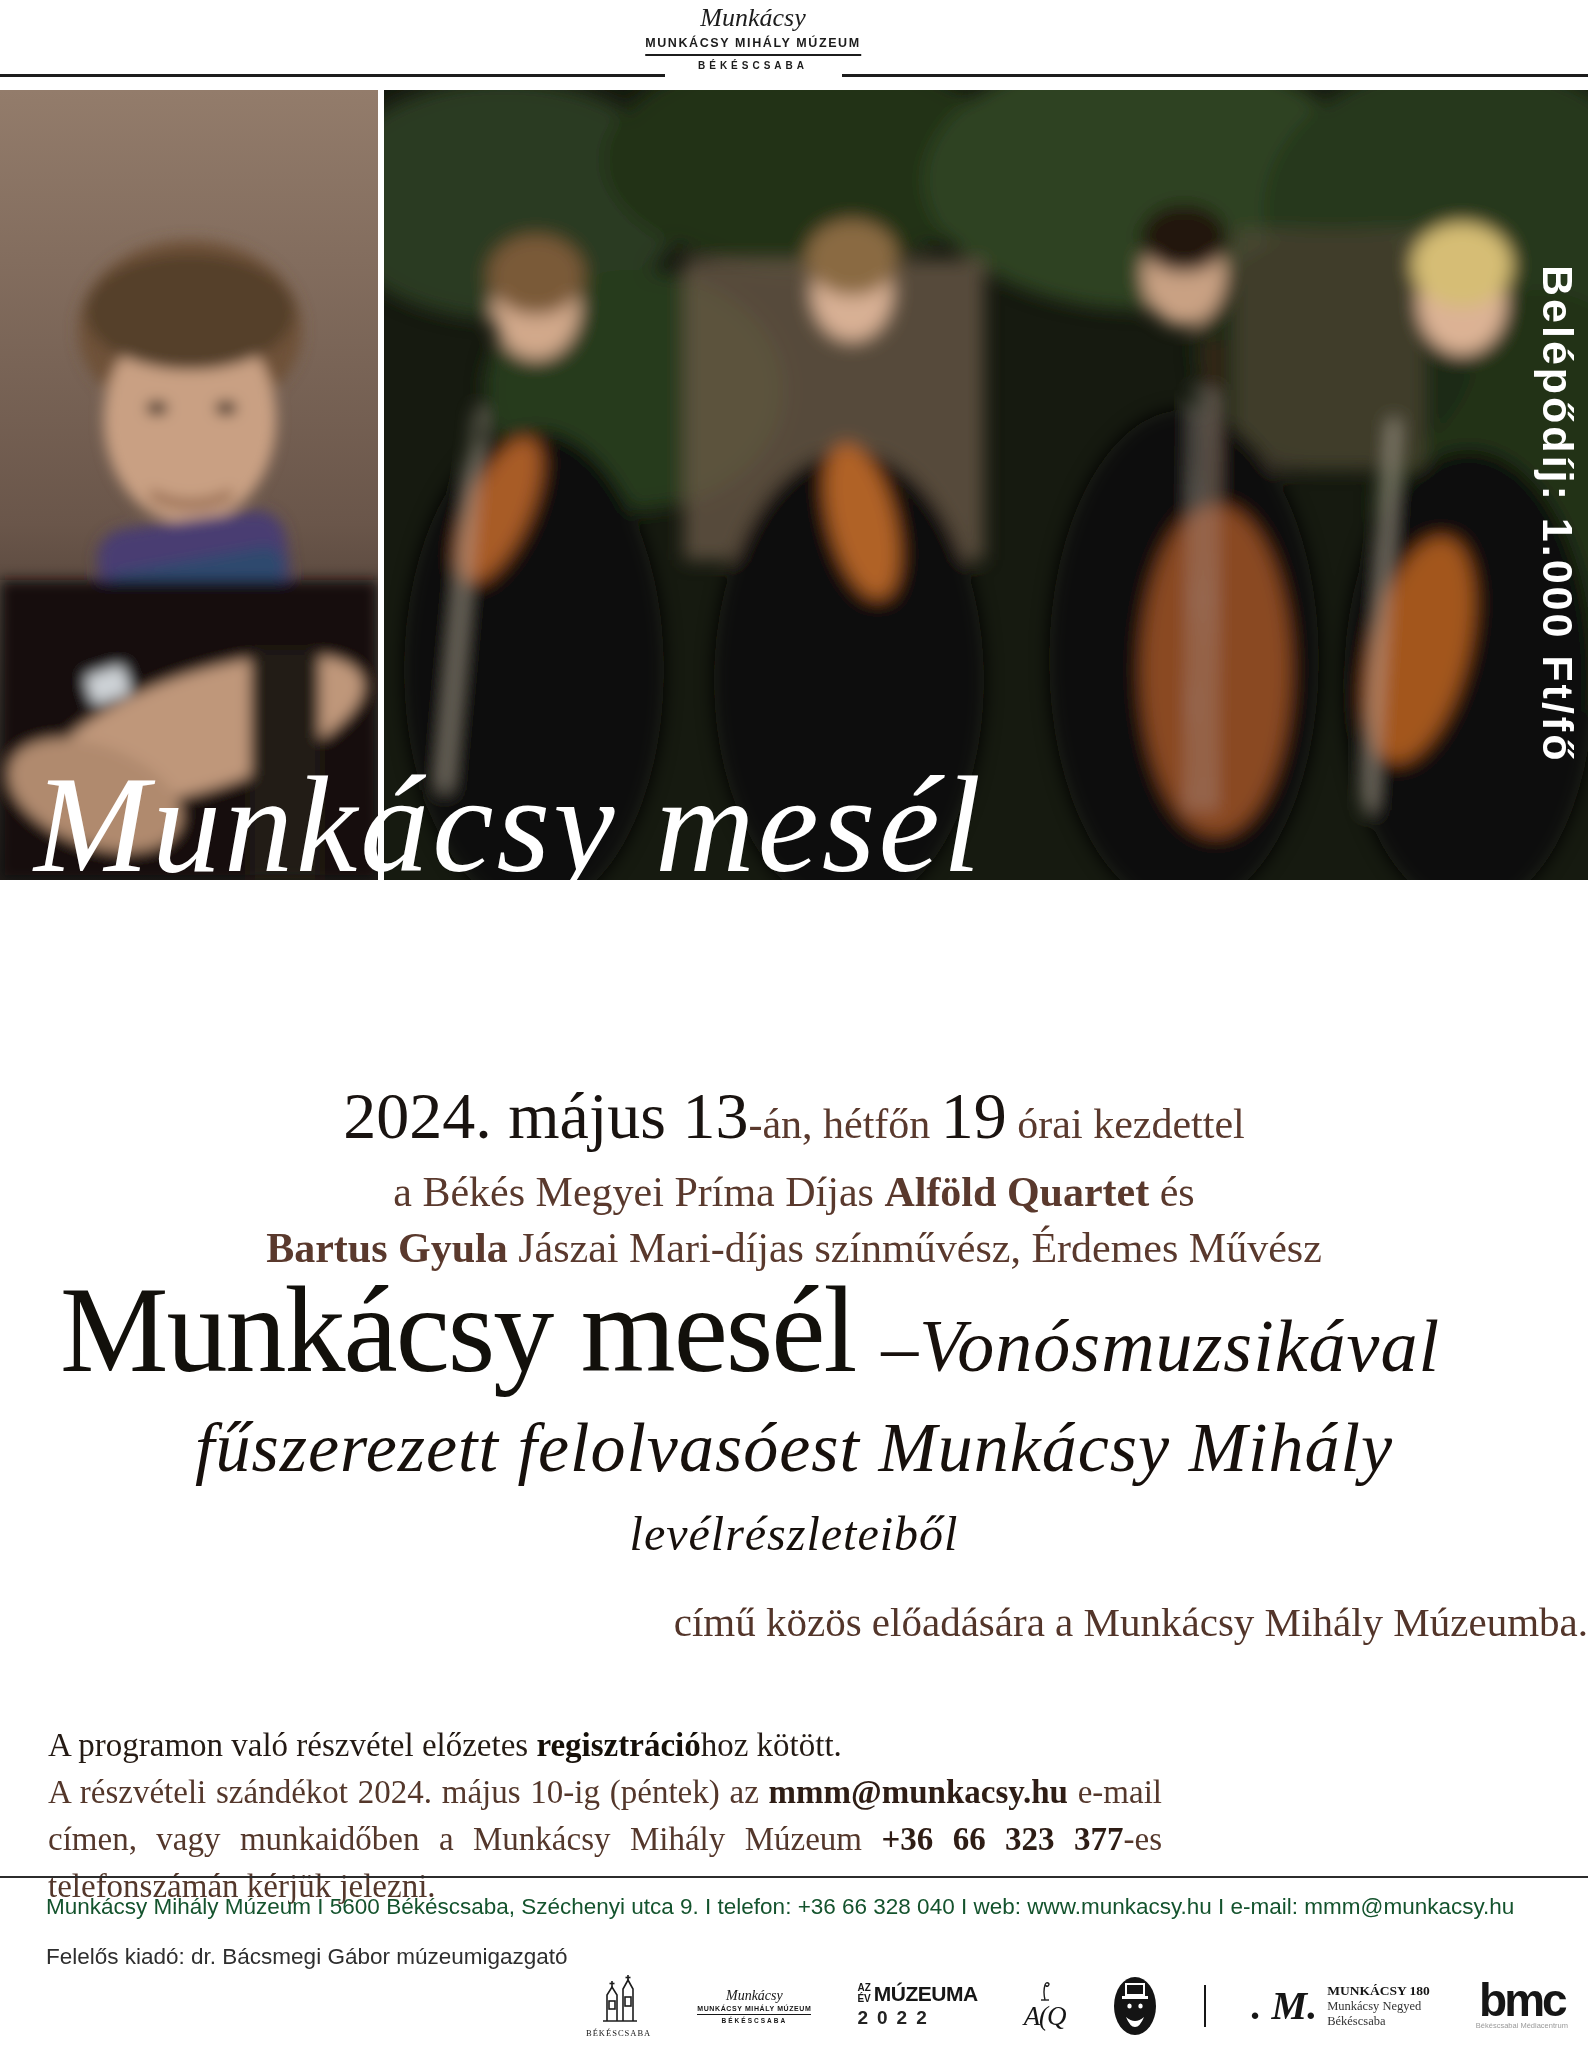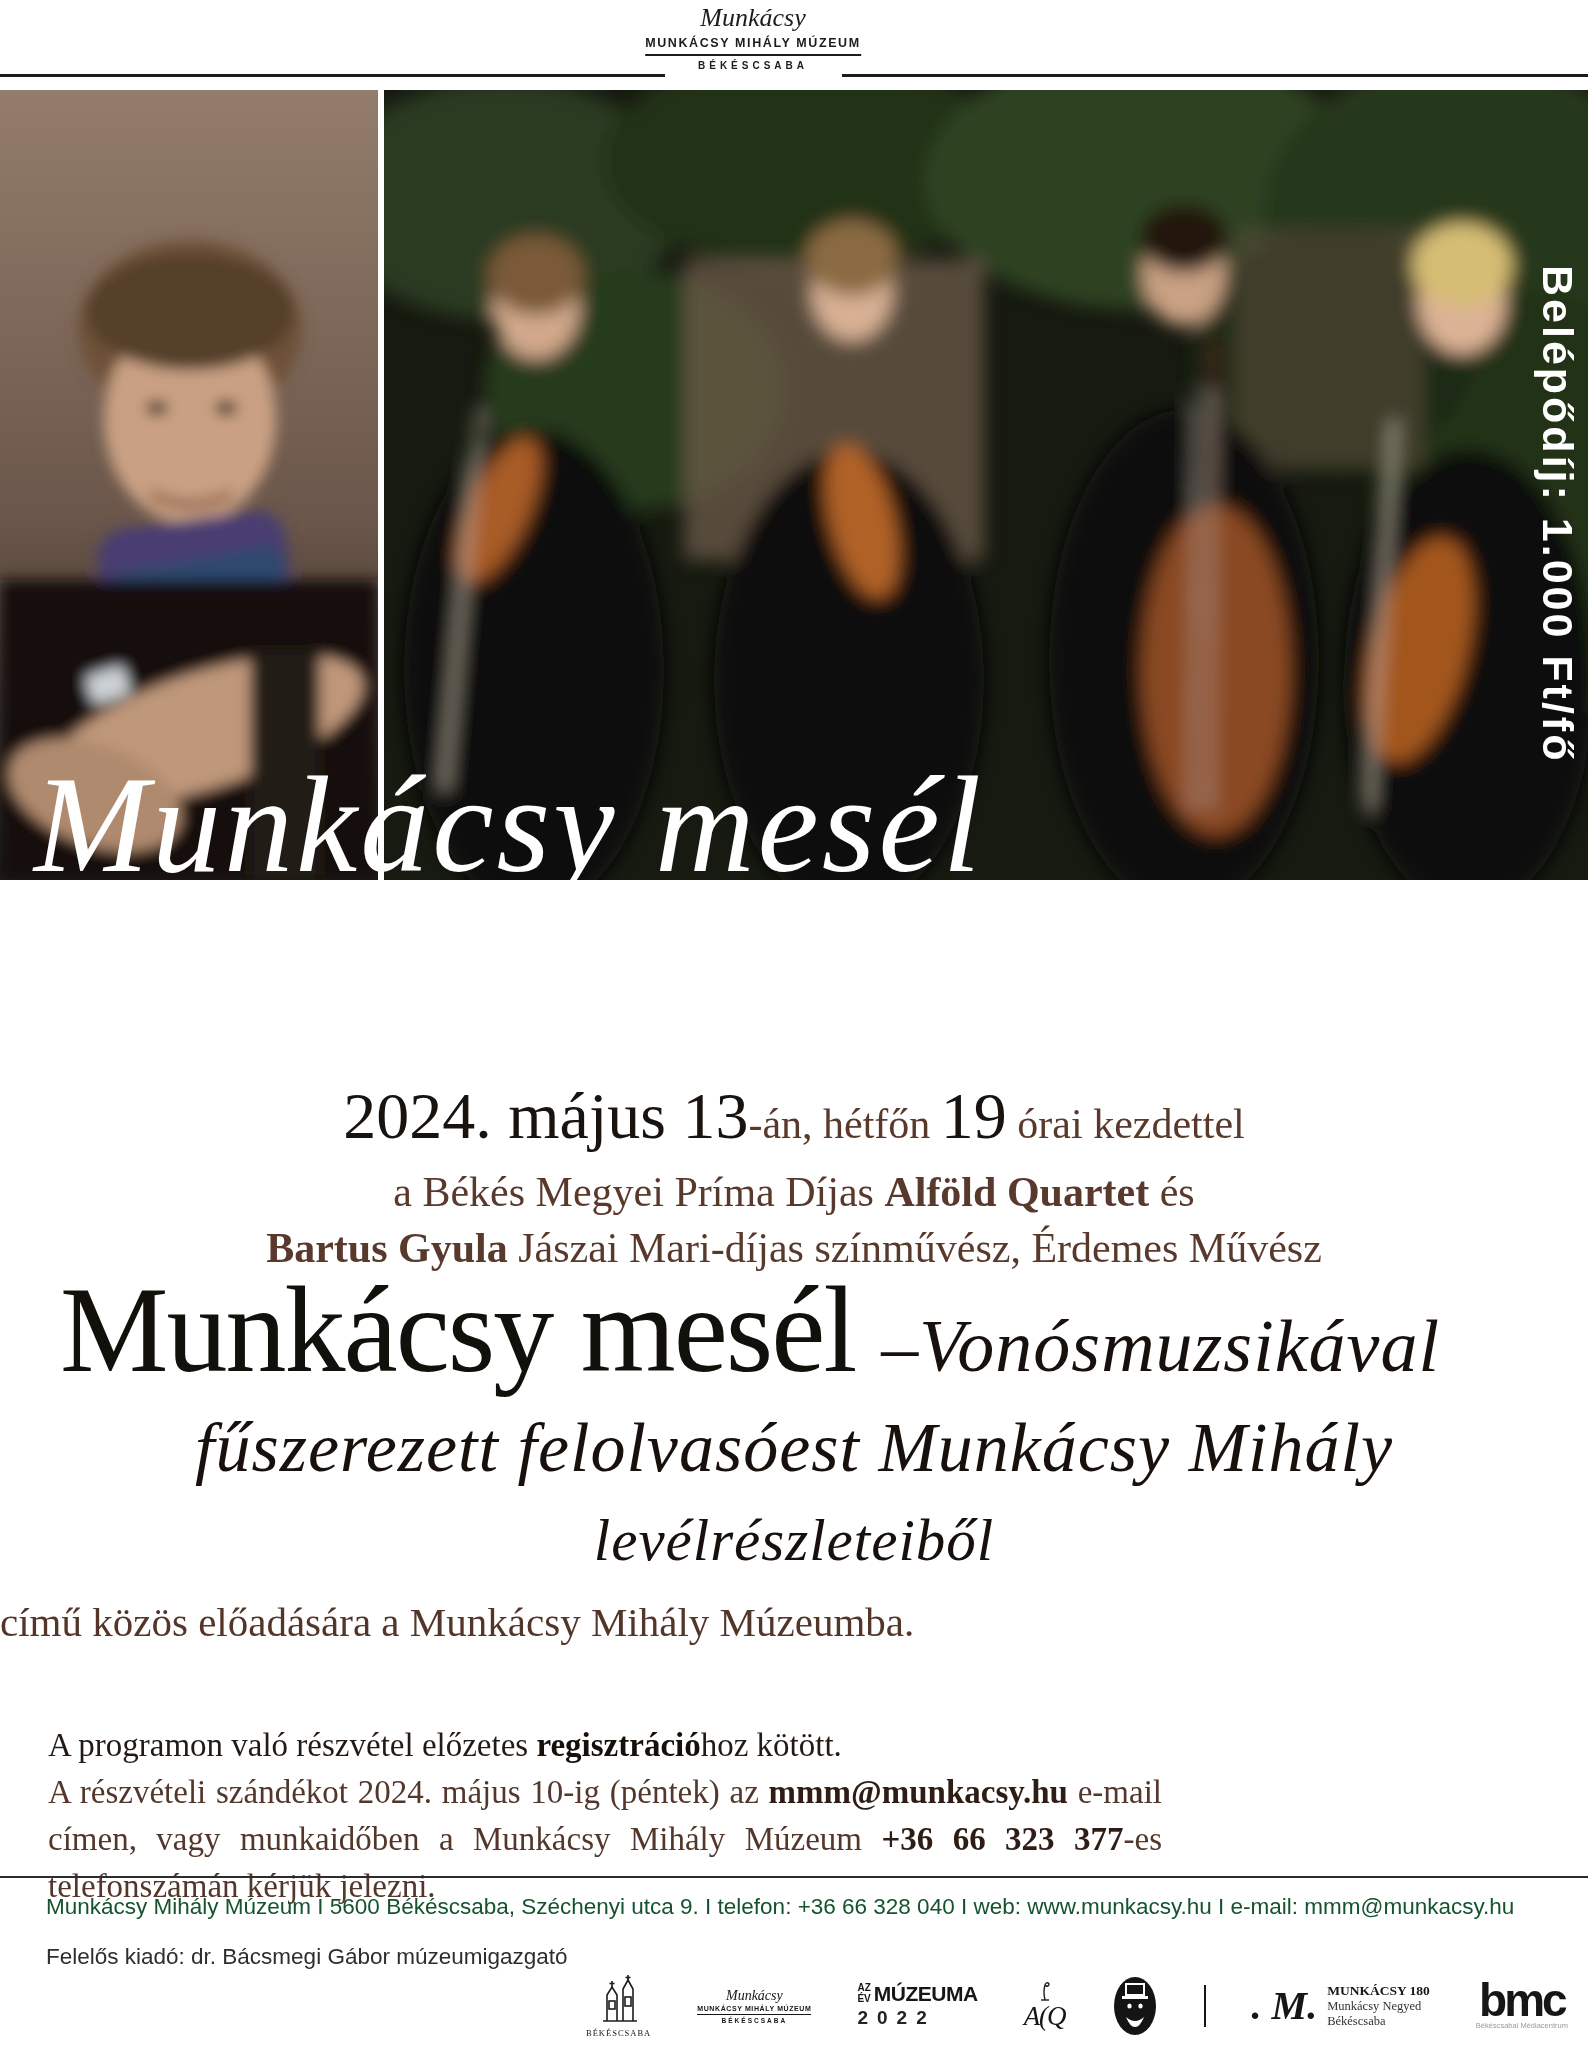--- a/index.html
+++ b/index.html
@@ -40,22 +40,22 @@
   .event .l3{font-size:42px;margin-top:4px;line-height:1.25;}
   .event b{font-weight:bold;}
 
   
   .title-line{position:absolute;left:60px;top:1266px;display:flex;align-items:baseline;white-space:nowrap;}
   .title-main{font-size:122px;line-height:1.05;color:#12100b;letter-spacing:-2px;}
   .title-script{font-style:italic;font-size:74px;color:#17100c;margin-left:26px;letter-spacing:1px;}
   .script-l2{position:absolute;left:0;top:1408px;width:1588px;text-align:center;
              font-style:italic;font-size:70px;color:#17100c;letter-spacing:1px;}
   .script-l3{position:absolute;left:0;top:1506px;width:1588px;text-align:center;
-             font-style:italic;font-size:59px;color:#17100c;letter-spacing:1px;}
-  .closing{position:absolute;left:0;top:1598px;width:1588px;text-align:left;
+             font-style:italic;font-size:48px;color:#17100c;letter-spacing:1px;}
+  .closing{position:absolute;left:0;top:1598px;width:1588px;text-align:right;
            font-size:41px;color:#53352a;}
 
   
   .reg{position:absolute;left:48px;top:1722px;width:1114px;font-size:33px;line-height:1.42;}
   .reg .p1{color:#241a14;}
   .reg .p1 b{color:#161009;}
   .reg .p2{color:#54372b;text-align:justify;}
   .reg .p2 b{color:#2e1d15;}
 
   

